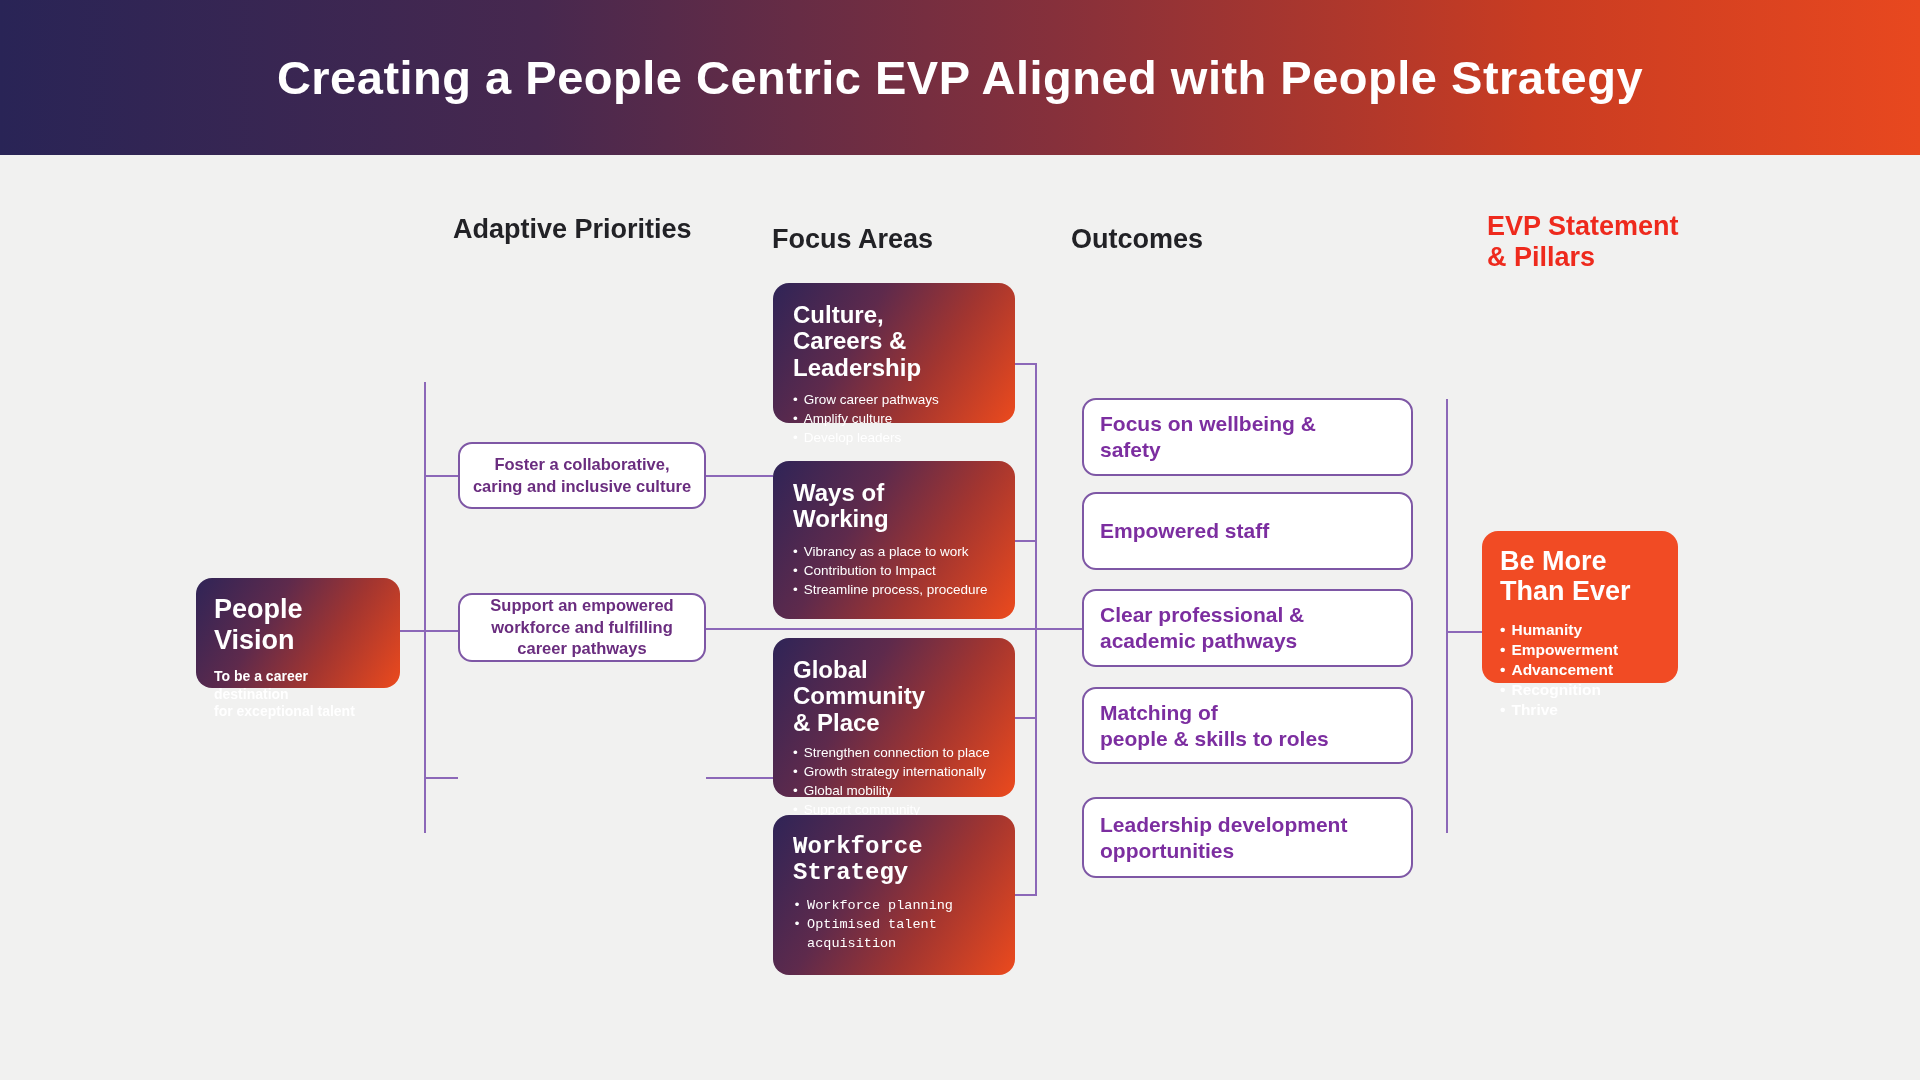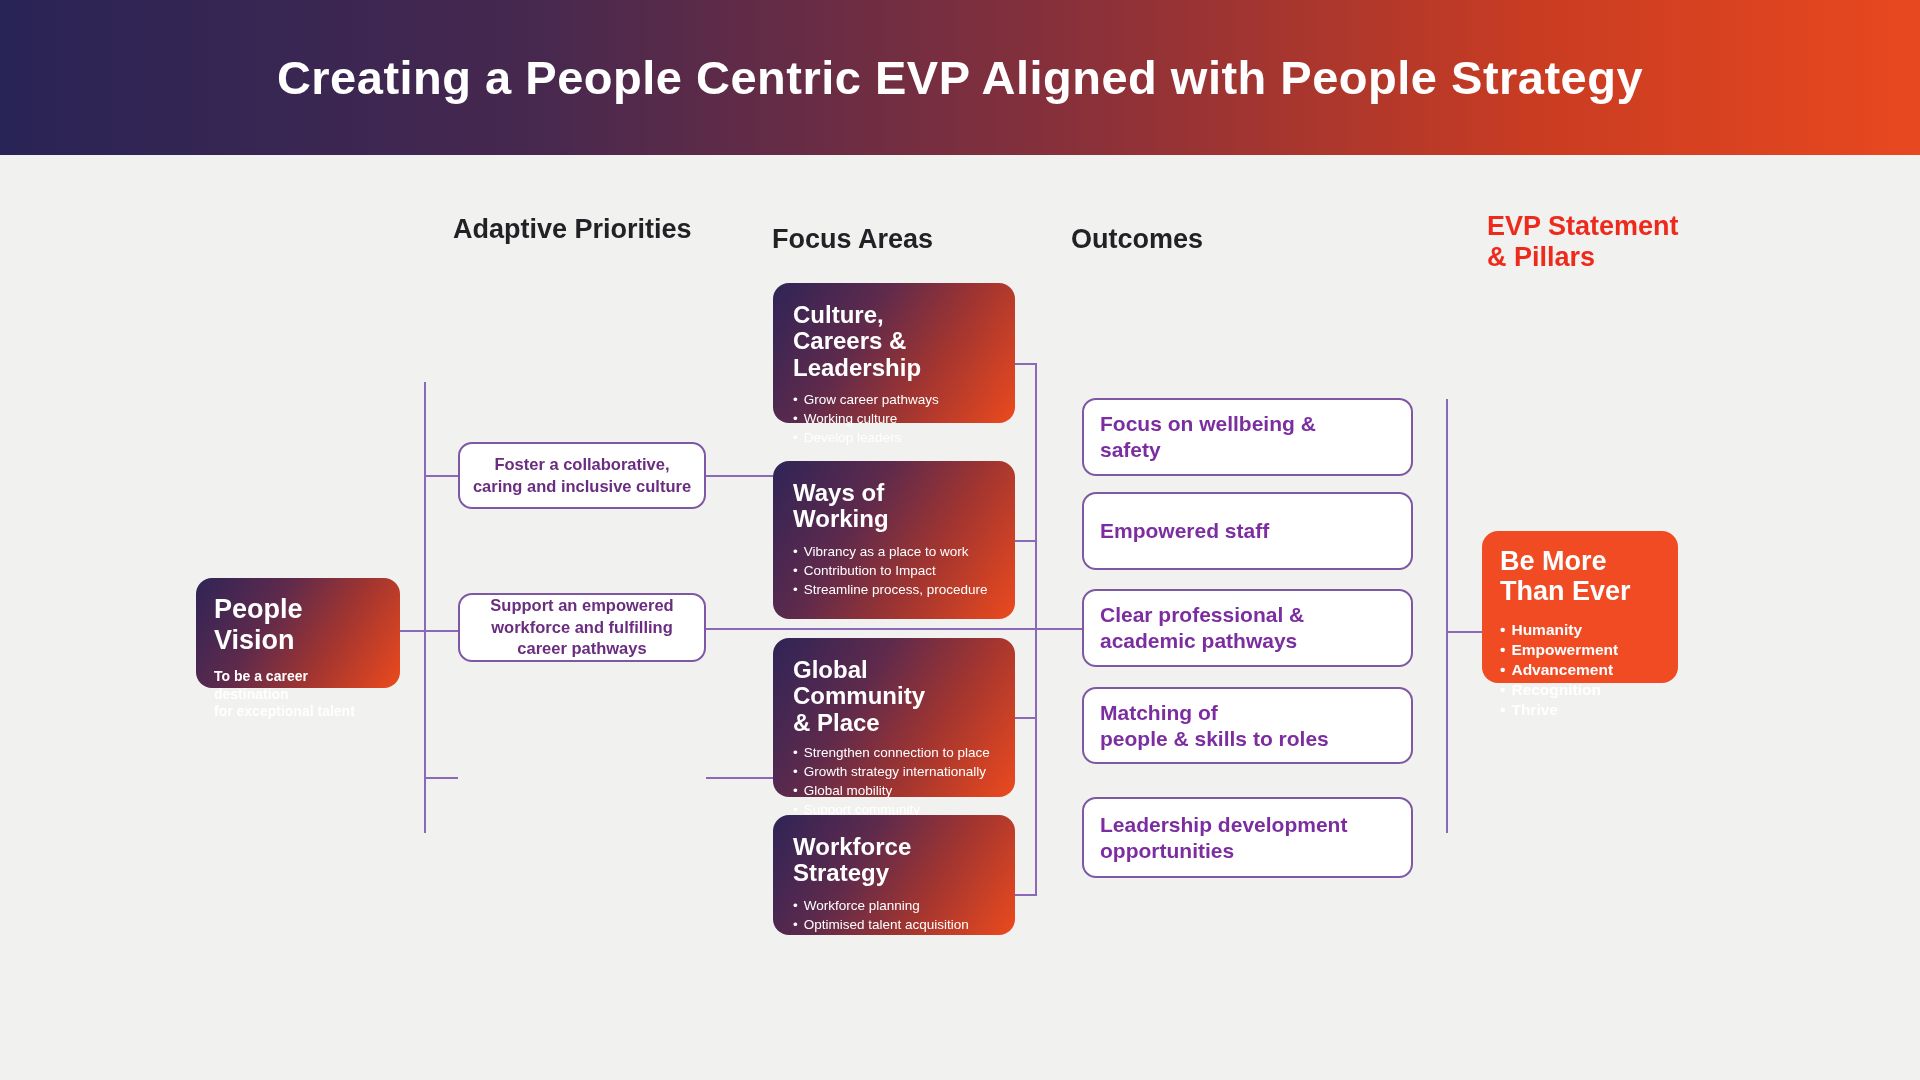--- a/index.html
+++ b/index.html
@@ -106,21 +106,21 @@
   <div class="wbox priority" style="top:593px;height:69px;">Support an empowered
 workforce and fulfilling
 career pathways</div>
 
   <div class="gbox focus" style="top:283px;height:140px;">
     <div class="gtitle">Culture,
 Careers &amp;
 Leadership</div>
     <div class="bullets">
       <div class="bullet">Grow career pathways</div>
-      <div class="bullet">Working culture</div>
+      <div class="bullet">Amplify culture</div>
       <div class="bullet">Develop leaders</div>
     </div>
   </div>
   <div class="gbox focus" style="top:461px;height:158px;">
     <div class="gtitle">Ways of
 Working</div>
     <div class="bullets">
       <div class="bullet">Vibrancy as a place to work</div>
       <div class="bullet">Contribution to Impact</div>
       <div class="bullet">Streamline process, procedure</div>
@@ -130,21 +130,21 @@
     <div class="gtitle">Global
 Community
 &amp; Place</div>
     <div class="bullets" style="margin-top:8px;">
       <div class="bullet">Strengthen connection to place</div>
       <div class="bullet">Growth strategy internationally</div>
       <div class="bullet">Global mobility</div>
       <div class="bullet">Support community</div>
     </div>
   </div>
-  <div class="gbox focus" style="top:815px;height:120px;">
+  <div class="gbox focus" style="top:815px;height:160px;font-family:Liberation Mono, monospace;">
     <div class="gtitle">Workforce
 Strategy</div>
     <div class="bullets">
       <div class="bullet">Workforce planning</div>
       <div class="bullet">Optimised talent acquisition</div>
     </div>
   </div>
 
   <div class="wbox outcome" style="top:398px;height:78px;">Focus on wellbeing &amp;
 safety</div>

